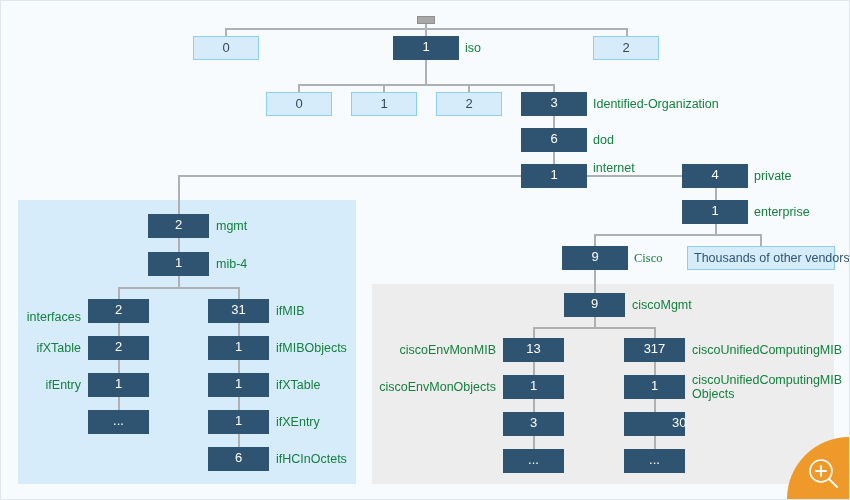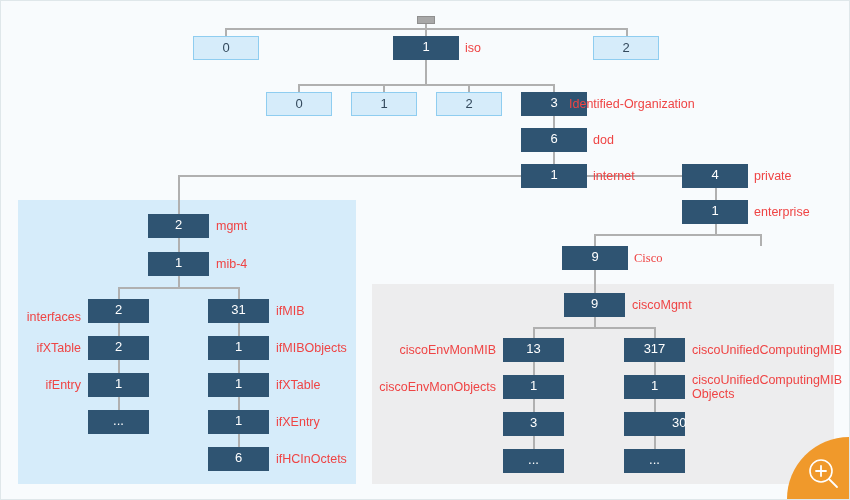--- a/index.html
+++ b/index.html
@@ -33,21 +33,21 @@
   .node-light{background:#d6ecfa;border:1px solid #8fcdf0;color:#33495c;}
   .node-wide{
     font-size:12.5px;color:#2f5472;
     padding:0 6px;
   }
 
   
   .lbl{
     position:absolute;
     font-size:12.5px;
-    color:#ef4444;
+    color:#15803d;
     line-height:14px;
     white-space:pre-line;
   }
   .lbl-r{text-align:left;}
   .lbl-l{text-align:right;}
 
   
   .root-stub{
     position:absolute;
     background:#a8a8a8;
@@ -140,37 +140,38 @@
 
   <div class="node node-light" style="left:192px;top:35px;width:66px;">0</div>
   <div class="node node-dark" style="left:392px;top:35px;width:66px;">1</div>
   <div class="lbl lbl-r" style="left:464px;top:40px;">iso</div>
   <div class="node node-light" style="left:592px;top:35px;width:66px;">2</div>
 
   <div class="node node-light" style="left:265px;top:91px;width:66px;">0</div>
   <div class="node node-light" style="left:350px;top:91px;width:66px;">1</div>
   <div class="node node-light" style="left:435px;top:91px;width:66px;">2</div>
   <div class="node node-dark" style="left:520px;top:91px;width:66px;">3</div>
-  <div class="lbl lbl-r" style="left:568px;top:96px;">Identified-Organization</div>
+  <div class="lbl lbl-r" style="left:592px;top:96px;">Identified-Organization</div>
 
   <div class="node node-dark" style="left:520px;top:127px;width:66px;">6</div>
   <div class="lbl lbl-r" style="left:592px;top:132px;">dod</div>
 
   <div class="node node-dark" style="left:520px;top:163px;width:66px;">1</div>
-  <div class="lbl lbl-r" style="left:592px;top:160px;margin-top:8px;">internet</div>
+  <div class="lbl lbl-r" style="left:592px;top:160px;">internet</div>
 
   <div class="node node-dark" style="left:681px;top:163px;width:66px;">4</div>
   <div class="lbl lbl-r" style="left:753px;top:168px;">private</div>
 
   <div class="node node-dark" style="left:681px;top:199px;width:66px;">1</div>
   <div class="lbl lbl-r" style="left:753px;top:204px;">enterprise</div>
 
   <div class="node node-dark" style="left:561px;top:245px;width:66px;">9</div>
   <div class="lbl lbl-r" style="left:633px;top:250px;font-family:Liberation Serif, serif;">Cisco</div>
 
+  <div class="node node-light node-wide" style="left:686px;top:245px;width:148px;">Thousands of other vendors</div>
 
   <div class="node node-dark" style="left:147px;top:213px;width:61px;">2</div>
   <div class="lbl lbl-r" style="left:215px;top:218px;">mgmt</div>
 
   <div class="node node-dark" style="left:147px;top:251px;width:61px;">1</div>
   <div class="lbl lbl-r" style="left:215px;top:256px;">mib-4</div>
 
   <div class="node node-dark" style="left:87px;top:298px;width:61px;">2</div>
   <div class="lbl lbl-l" style="left:0px;top:303px;width:80px;margin-top:6px;">interfaces</div>
 

